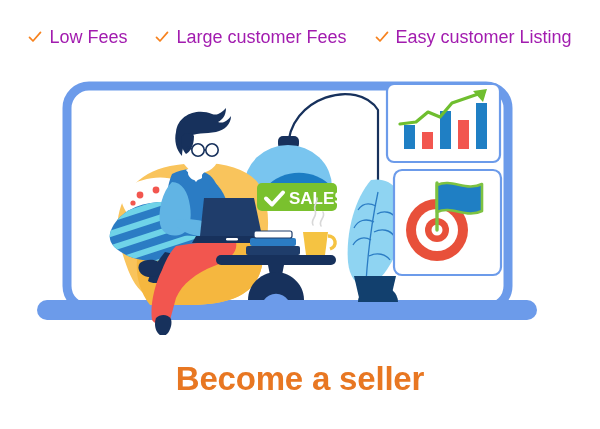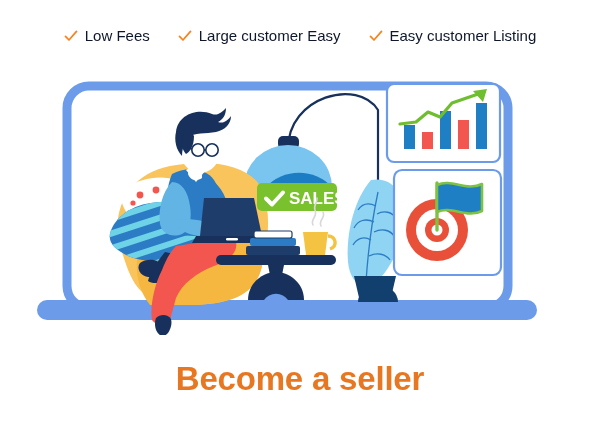--- a/index.html
+++ b/index.html
@@ -23,22 +23,22 @@
     width: 600px;
     display: flex;
     justify-content: center;
     align-items: center;
     gap: 28px;
   }
   .benefit {
     display: flex;
     align-items: center;
     gap: 7px;
-    color: #0f172a;
-    font-size: 15px;
+    color: #a21caf;
+    font-size: 18px;
     line-height: 1;
     white-space: nowrap;
   }
   .benefit .check {
     display: inline-block;
     width: 14px;
     height: 14px;
     position: relative;
   }
   .benefit .check svg { display: block; }
@@ -80,21 +80,21 @@
     </span>
     <span>Low Fees</span>
   </div>
 
   <div class="benefit">
     <span class="check">
       <svg width="14" height="14" viewBox="0 0 14 14">
         <path d="M1.5 7.3 L5 11 L12.5 2.4" fill="none" stroke="#F7821E" stroke-width="1.7" stroke-linecap="round" stroke-linejoin="round"></path>
       </svg>
     </span>
-    <span>Large customer Easy</span>
+    <span>Large customer Fees</span>
   </div>
 
   <div class="benefit">
     <span class="check">
       <svg width="14" height="14" viewBox="0 0 14 14">
         <path d="M1.5 7.3 L5 11 L12.5 2.4" fill="none" stroke="#F7821E" stroke-width="1.7" stroke-linecap="round" stroke-linejoin="round"></path>
       </svg>
     </span>
     <span>Easy customer Listing</span>
   </div>

